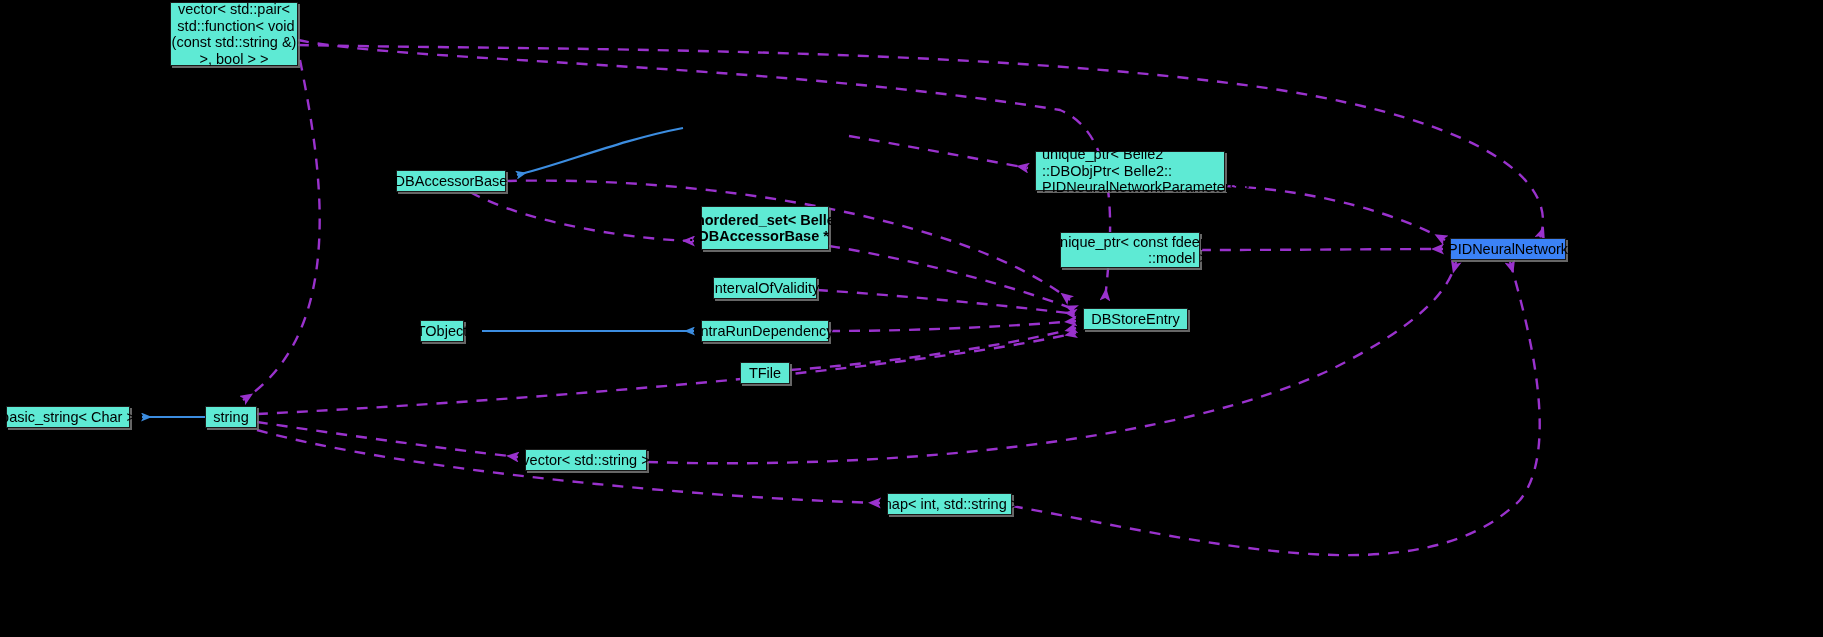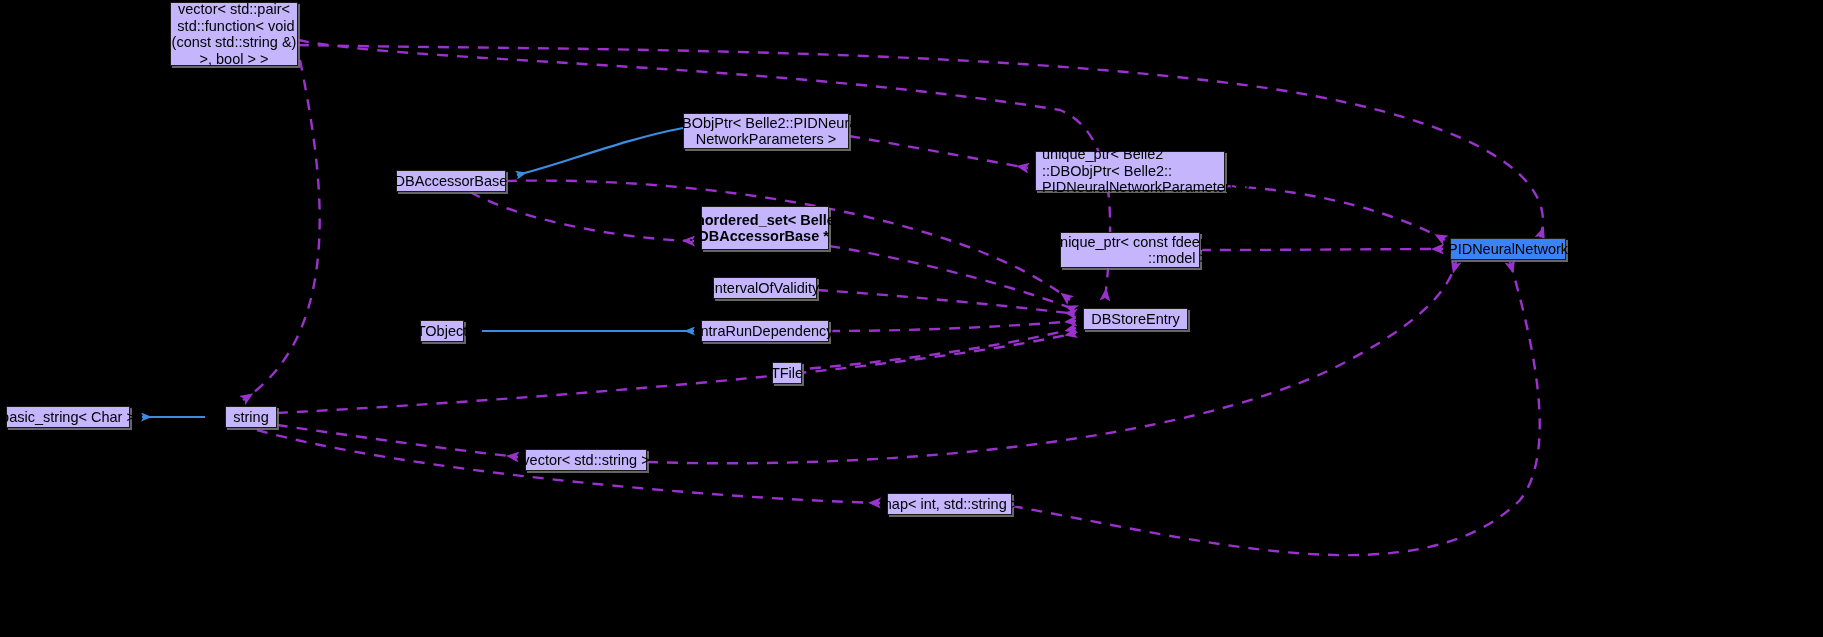--- a/index.html
+++ b/index.html
@@ -22,21 +22,21 @@
     left: 0;
     top: 0;
     width: 1823px;
     height: 637px;
     pointer-events: none;
   }
   .node {
     position: absolute;
     box-sizing: border-box;
     border: 1px solid #1a1a1a;
-    background: #c4b5fd;
+    background: #5eead4;
     color: #000000;
     font-size: 14.5px;
     line-height: 16.5px;
     display: flex;
     align-items: center;
     justify-content: center;
     text-align: center;
     padding: 2px 6px;
     white-space: pre;
     box-shadow: 2px 2px 0 rgba(120,120,120,0.85);
@@ -95,22 +95,20 @@
 
       <path d="M298,45 C520,50 980,45 1280,90 C1480,122 1560,180 1540,238"></path>
     </g>
   </svg>
 
   <div class="node" style="left:170px; top:2px; width:128px; height:64px;">vector&lt; std::pair&lt;
  std::function&lt; void
 (const std::string &amp;)
 &gt;, bool &gt; &gt;</div>
 
-  <div class="node" style="left:683px; top:113px; width:166px; height:36px;">DBObjPtr&lt; Belle2::PIDNeural
-NetworkParameters &gt;</div>
 
   <div class="node" style="left:396px; top:170px; width:110px; height:22px;">DBAccessorBase</div>
 
   <div class="node left-align" style="left:1035px; top:151px; width:190px; height:40px;">unique_ptr&lt; Belle2
 ::DBObjPtr&lt; Belle2::
 PIDNeuralNetworkParameters &gt; &gt;</div>
 
   <div class="node highlight" style="left:1450px; top:238px; width:116px; height:22px;">PIDNeuralNetwork</div>
 
   <div class="node" style="left:701px; top:206px; width:128px; height:44px;font-weight:bold;">unordered_set&lt; Belle2
@@ -120,23 +118,23 @@
 ::model &gt;</div>
 
   <div class="node" style="left:713px; top:277px; width:104px; height:22px;">IntervalOfValidity</div>
 
   <div class="node" style="left:1083px; top:308px; width:105px; height:22px;">DBStoreEntry</div>
 
   <div class="node" style="left:420px; top:320px; width:44px; height:22px;">TObject</div>
 
   <div class="node" style="left:701px; top:320px; width:128px; height:22px;">IntraRunDependency</div>
 
-  <div class="node" style="left:772px; top:362px; width:30px; height:22px;">TFile</div>
+  <div class="node" style="left:740px; top:362px; width:50px; height:22px;">TFile</div>
 
   <div class="node" style="left:6px; top:406px; width:124px; height:22px;">basic_string&lt; Char &gt;</div>
 
-  <div class="node" style="left:205px; top:406px; width:52px; height:22px;margin-left:20px;">string</div>
+  <div class="node" style="left:205px; top:406px; width:52px; height:22px;">string</div>
 
   <div class="node" style="left:525px; top:449px; width:122px; height:22px;">vector&lt; std::string &gt;</div>
 
   <div class="node" style="left:887px; top:493px; width:125px; height:22px;">map&lt; int, std::string &gt;</div>
 
 </div>
 
 </body></html>

